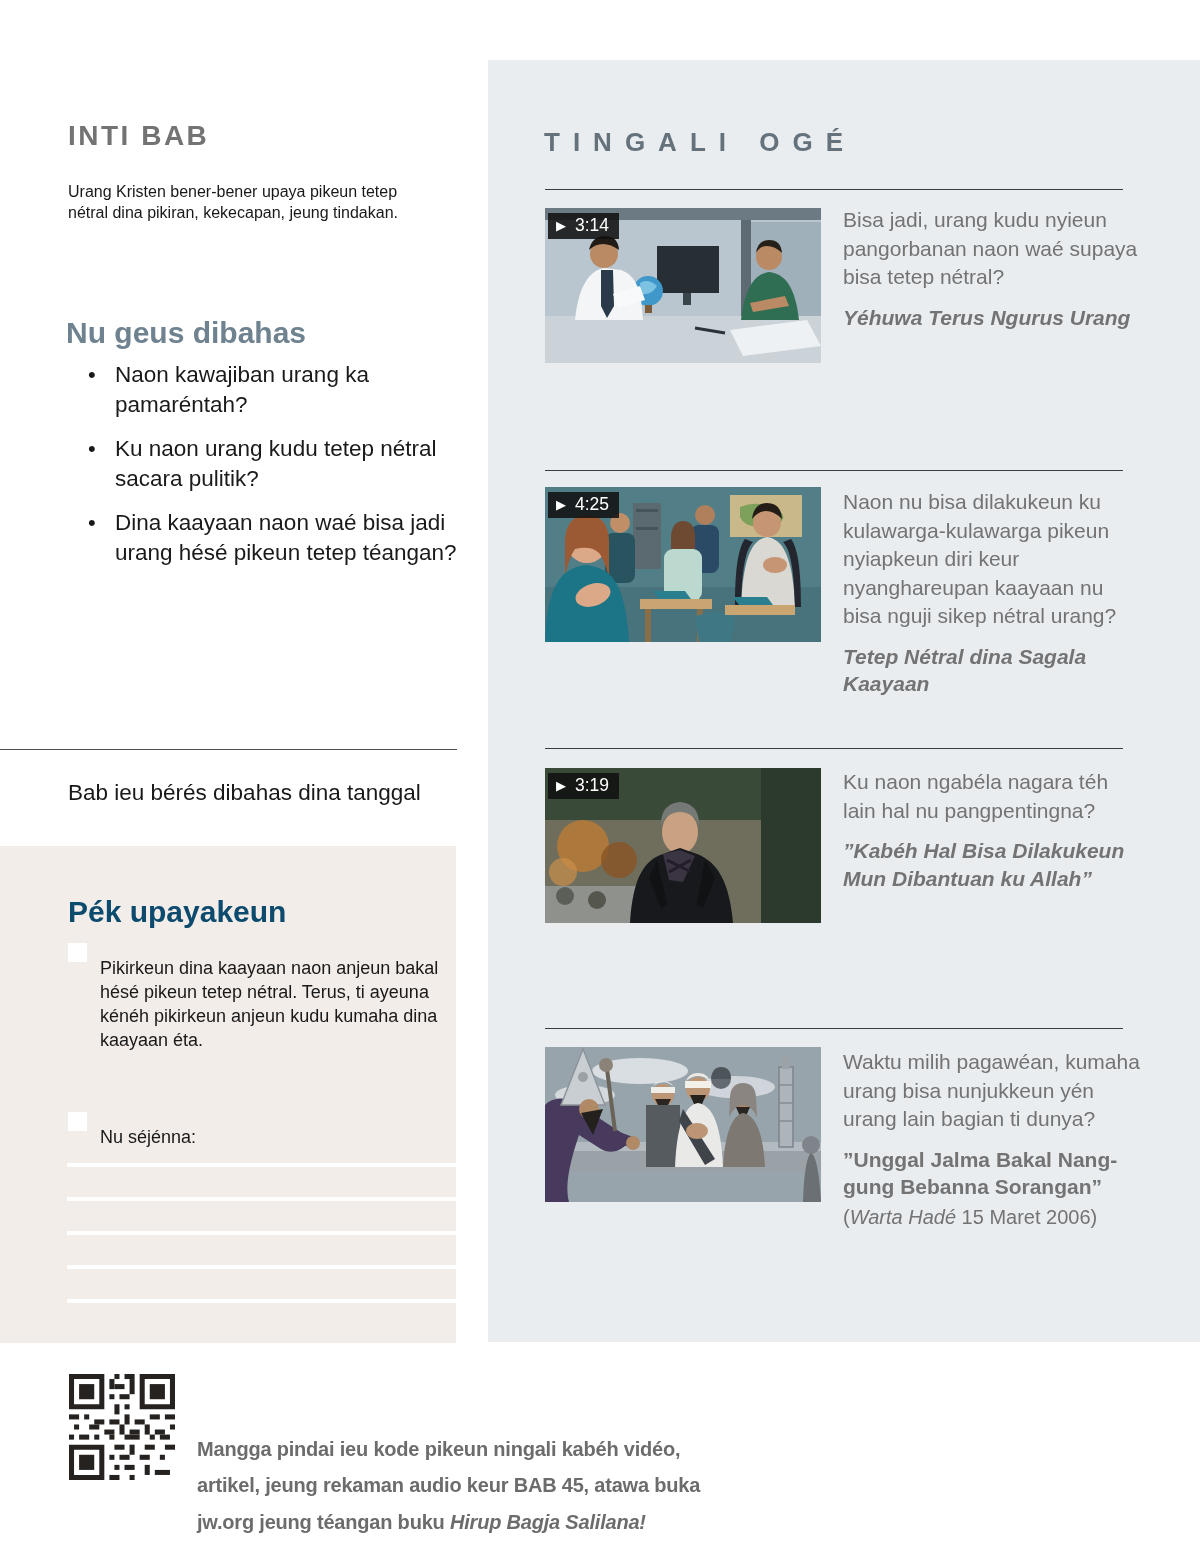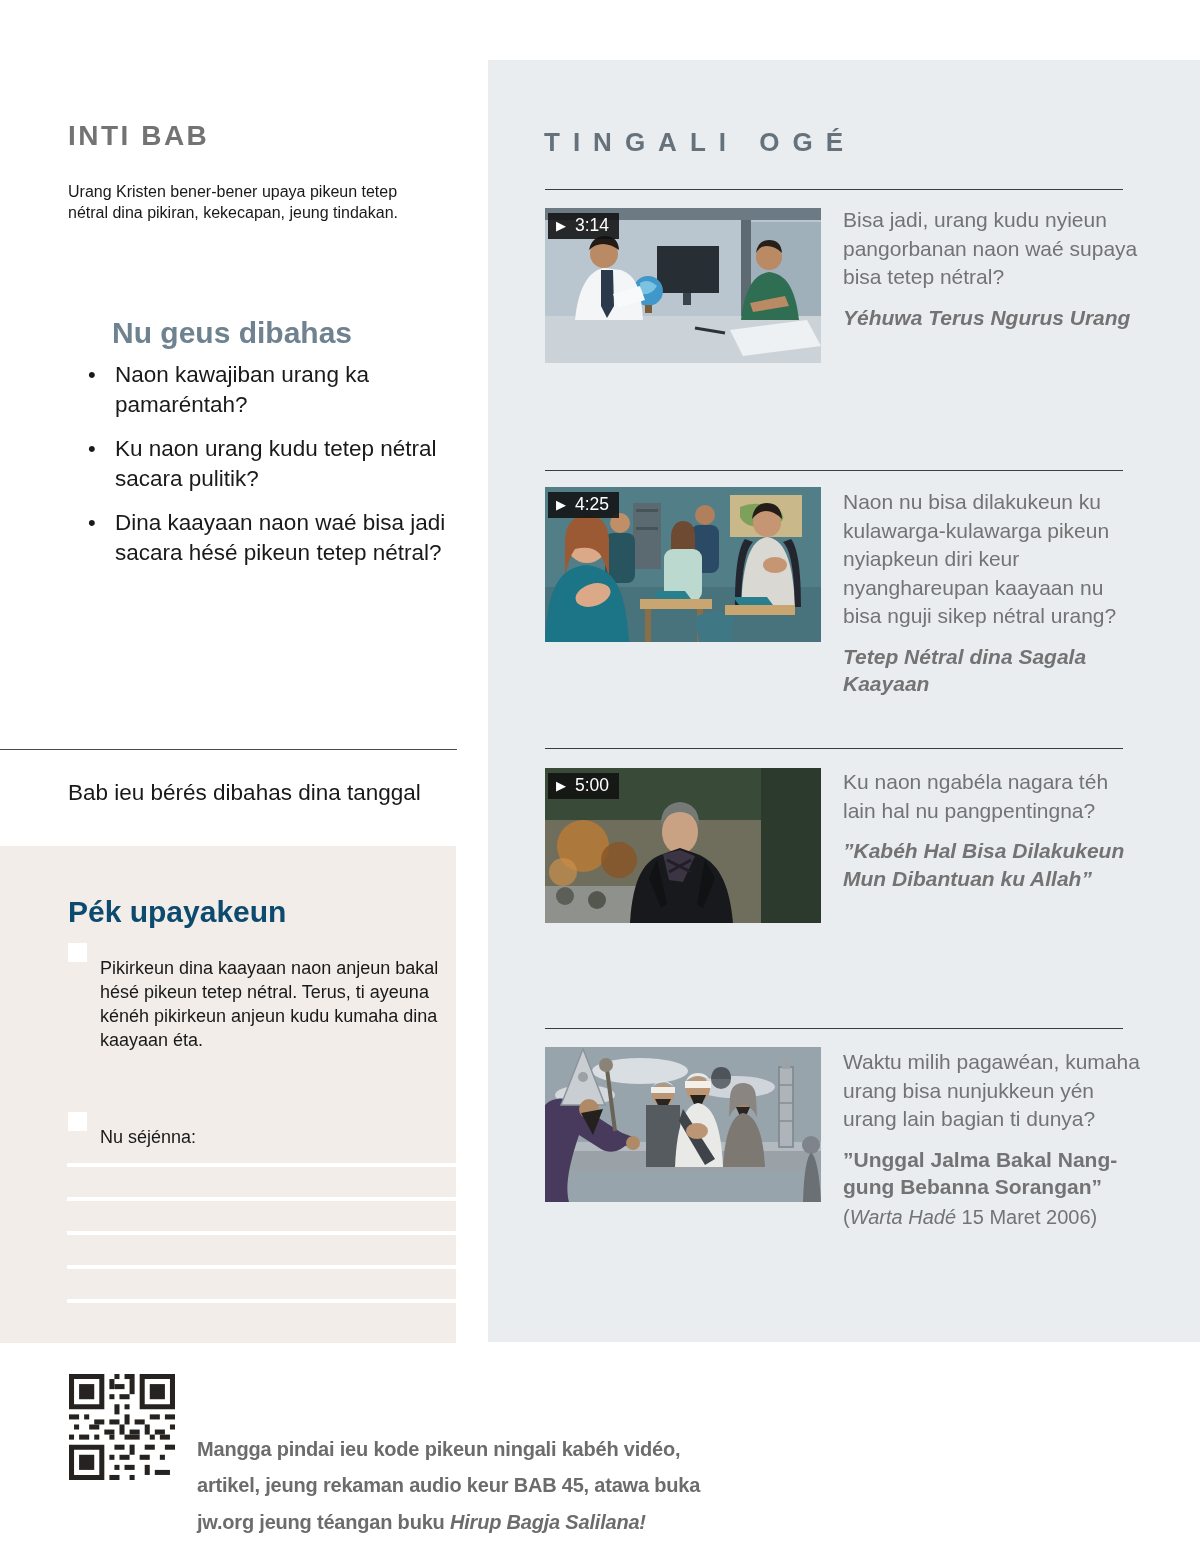--- a/index.html
+++ b/index.html
@@ -3,21 +3,21 @@
 <meta charset="utf-8">
 <style>
   html,body{margin:0;padding:0;background:#ffffff;}
   .page{position:relative;width:1200px;height:1543px;background:#ffffff;overflow:hidden;
         font-family:"Liberation Sans",sans-serif;color:#1a1a1a;}
   .abs{position:absolute;}
 
   
   .summary-title{left:68px;top:101px;font-size:28px;font-weight:bold;letter-spacing:2.5px;color:#737373;}
   .summary-body{left:68px;top:165px;width:362px;font-size:16px;line-height:1.34;color:#191919;}
-  .discussed-title{left:66px;top:291px;font-size:30px;font-weight:bold;color:#6f8290;margin-left:46px;}
+  .discussed-title{left:66px;top:291px;font-size:30px;font-weight:bold;color:#6f8290;}
   .discussed-list{left:88px;top:360px;width:392px;font-size:22.5px;line-height:1.35;}
   .bul{display:flex;margin-bottom:13px;}
   .bul .dot{flex:none;width:27px;font-size:22px;}
   .left-rule{left:0;top:741px;width:457px;height:0;border:none;border-top:1.5px solid #4c4c4c;}
   .schedule{left:68px;top:757px;font-size:22.5px;color:#191919;}
 
   .try-box{left:0;top:846px;width:456px;height:497px;background:#f2ede9;}
   .try-title{position:absolute;left:68px;top:24px;font-size:30px;font-weight:bold;color:#0c4a6e;}
   .cb{position:absolute;width:19px;height:19px;background:#ffffff;}
   .cb1{left:68px;top:97px;}
@@ -64,21 +64,21 @@
     <div class="bul">
       <span class="dot">•</span>
       <span>Naon kawajiban urang ka pamaréntah?</span>
     </div>
     <div class="bul">
       <span class="dot">•</span>
       <span>Ku naon urang kudu tetep nétral sacara pulitik?</span>
     </div>
     <div class="bul">
       <span class="dot">•</span>
-      <span>Dina kaayaan naon waé bisa jadi sacara hésé pikeun tetep nétral?</span>
+      <span>Dina kaayaan naon waé bisa jadi urang hésé pikeun tetep téangan?</span>
     </div>
   </div>
 
   <hr class="abs left-rule">
   <p class="abs schedule">Bab ieu bérés dibahas dina tanggal</p>
 
   <aside class="abs try-box">
     <h2 class="try-title">Pék upayakeun</h2>
     <span class="cb cb1"></span>
     <p class="citem citem1">Pikirkeun dina kaayaan naon anjeun bakal hésé pikeun tetep nétral. Terus, ti ayeuna kénéh pikirkeun anjeun kudu kumaha dina kaayaan éta.</p>
@@ -189,21 +189,21 @@
       <path d="M116,58 Q115,36 135,34 Q155,36 154,58 Q148,44 135,44 Q122,44 116,58 Z" fill="#767a76"></path>
       <path d="M85,155 C88,108 100,92 118,86 L135,80 152,86 C172,94 184,112 188,155 Z" fill="#17191c"></path>
       <polygon points="118,86 135,82 150,88 138,114 124,112" fill="#3b3442"></polygon>
       <line x1="122" y1="92" x2="146" y2="104" stroke="#221d28" stroke-width="3"></line>
       <line x1="124" y1="104" x2="146" y2="92" stroke="#221d28" stroke-width="3"></line>
       <path d="M112,92 L122,136 116,140 104,110 Z" fill="#101214"></path>
       <path d="M160,92 L152,136 158,140 170,110 Z" fill="#101214"></path>
     </svg>
     <figcaption class="badge">
       <span class="ply">▶</span>
-      <span>5:00</span>
+      <span>3:19</span>
     </figcaption>
   </figure>
   <div class="abs etext" style="top:768px">
     <p class="q">Ku naon ngabéla nagara téh lain hal nu pangpentingna?</p>
     <p class="t">”Kabéh Hal Bisa Dilakukeun Mun Dibantuan ku Allah”</p>
   </div>
 
   <hr class="abs erule" style="top:1020px">
   <figure class="abs thumb" style="top:1047px;margin:0">
     <svg width="276" height="155" viewBox="0 0 276 155">

